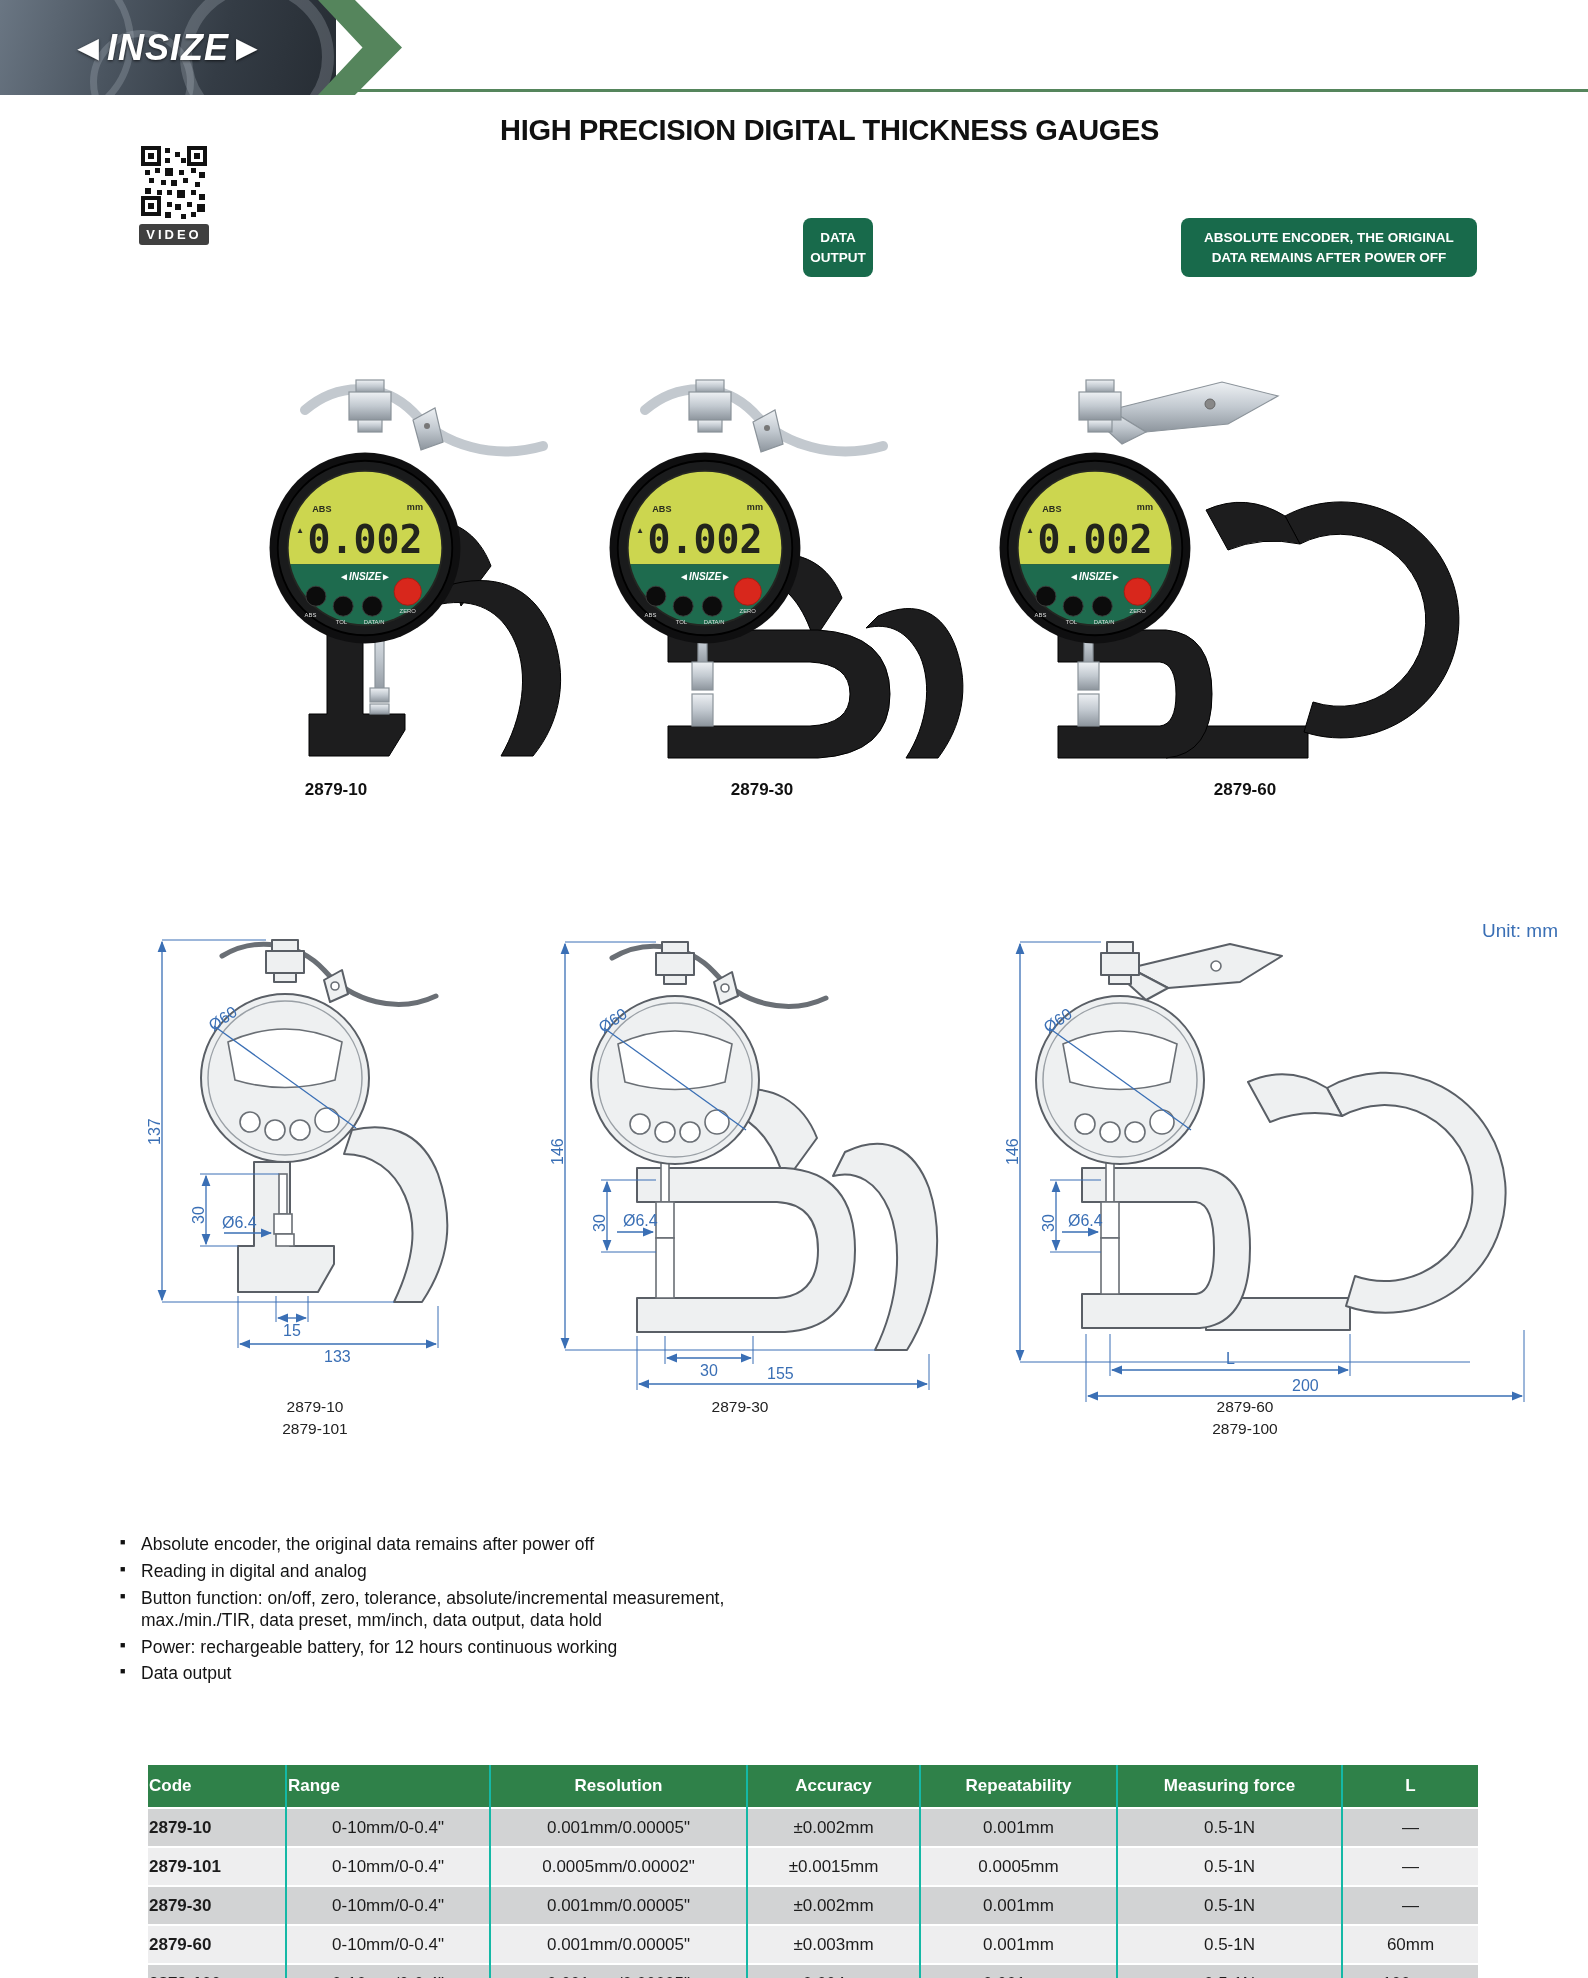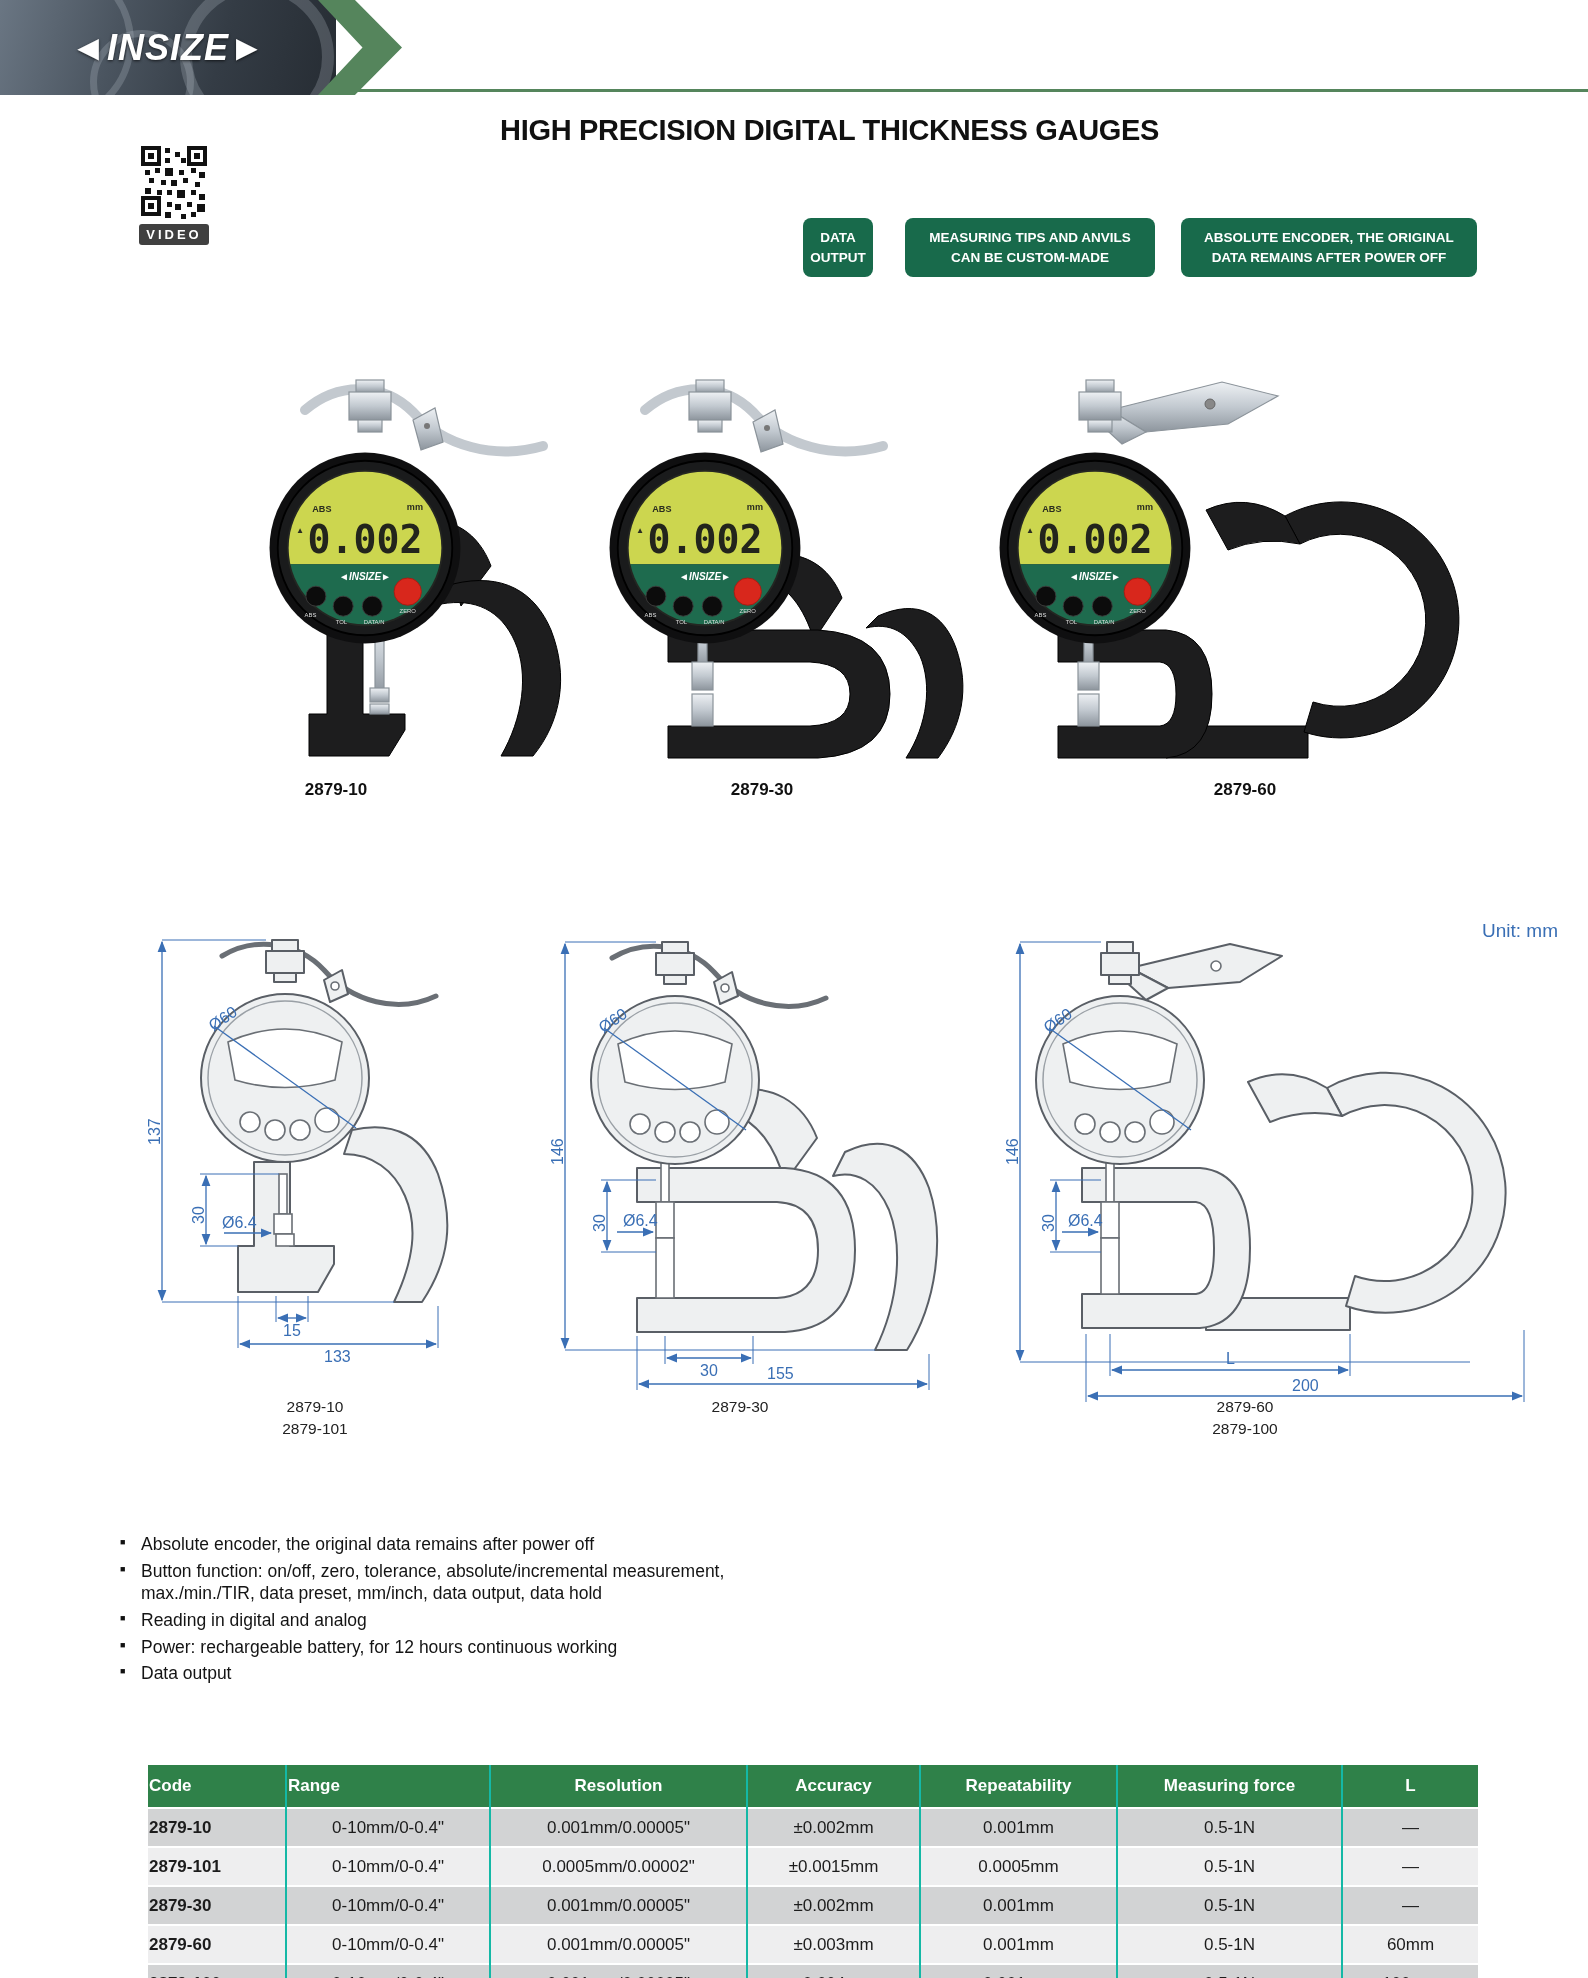--- a/index.html
+++ b/index.html
@@ -164,22 +164,20 @@
         <rect x="40" y="68" width="5" height="5"></rect>
       <rect x="50" y="66" width="5" height="5"></rect>
     </g>
   </svg>
   <div class="abs video-label">VIDEO</div>
 
   <div class="abs title">HIGH PRECISION DIGITAL THICKNESS GAUGES</div>
 
   <div class="abs banner green" style="left:803px;width:70px;">DATA
 OUTPUT</div>
-  <div class="abs banner green" style="left:905px;width:250px;">MEASURING TIPS AND ANVILS
-CAN BE CUSTOM-MADE</div>
   <div class="abs banner green" style="left:1181px;width:296px;">ABSOLUTE ENCODER, THE ORIGINAL
 DATA REMAINS AFTER POWER OFF</div>
 
   <svg class="abs" style="left:205px;top:358px" width="420" height="410" viewBox="0 0 420 410">
     <g>
       <path class="blk" d="M 208,164 C 248,156 274,176 286,208 L 256,248 C 246,214 230,190 202,182 Z"></path>
       <path class="blk" d="M 248,226 C 298,214 330,234 346,272 C 364,318 356,364 328,398 L 296,398 C 318,360 324,316 310,284 C 296,252 270,240 236,246 Z"></path>
     </g>
     <g>
       <path class="blk" d="M 122,276 H 158 V 356 H 200 V 372 L 184,398 H 104 V 356 H 122 Z"></path>
@@ -401,23 +399,23 @@
     <div>2879-30</div>
     <div></div>
   </div>
   <div class="abs dcode" style="left:1095px;">
     <div>2879-60</div>
     <div>2879-100</div>
   </div>
 
   <ul class="abs features">
     <li>Absolute encoder, the original data remains after power off</li>
+    <li>Reading in digital and analog</li>
     <li>Button function: on/off, zero, tolerance, absolute/incremental measurement,
 max./min./TIR, data preset, mm/inch, data output, data hold</li>
-    <li>Reading in digital and analog</li>
     <li>Power: rechargeable battery, for 12 hours continuous working</li>
     <li>Data output</li>
   </ul>
 
   <table class="spec">
     <colgroup>
       <col style="width:138px">
         <col style="width:204px">
         <col style="width:257px">
         <col style="width:173px">

